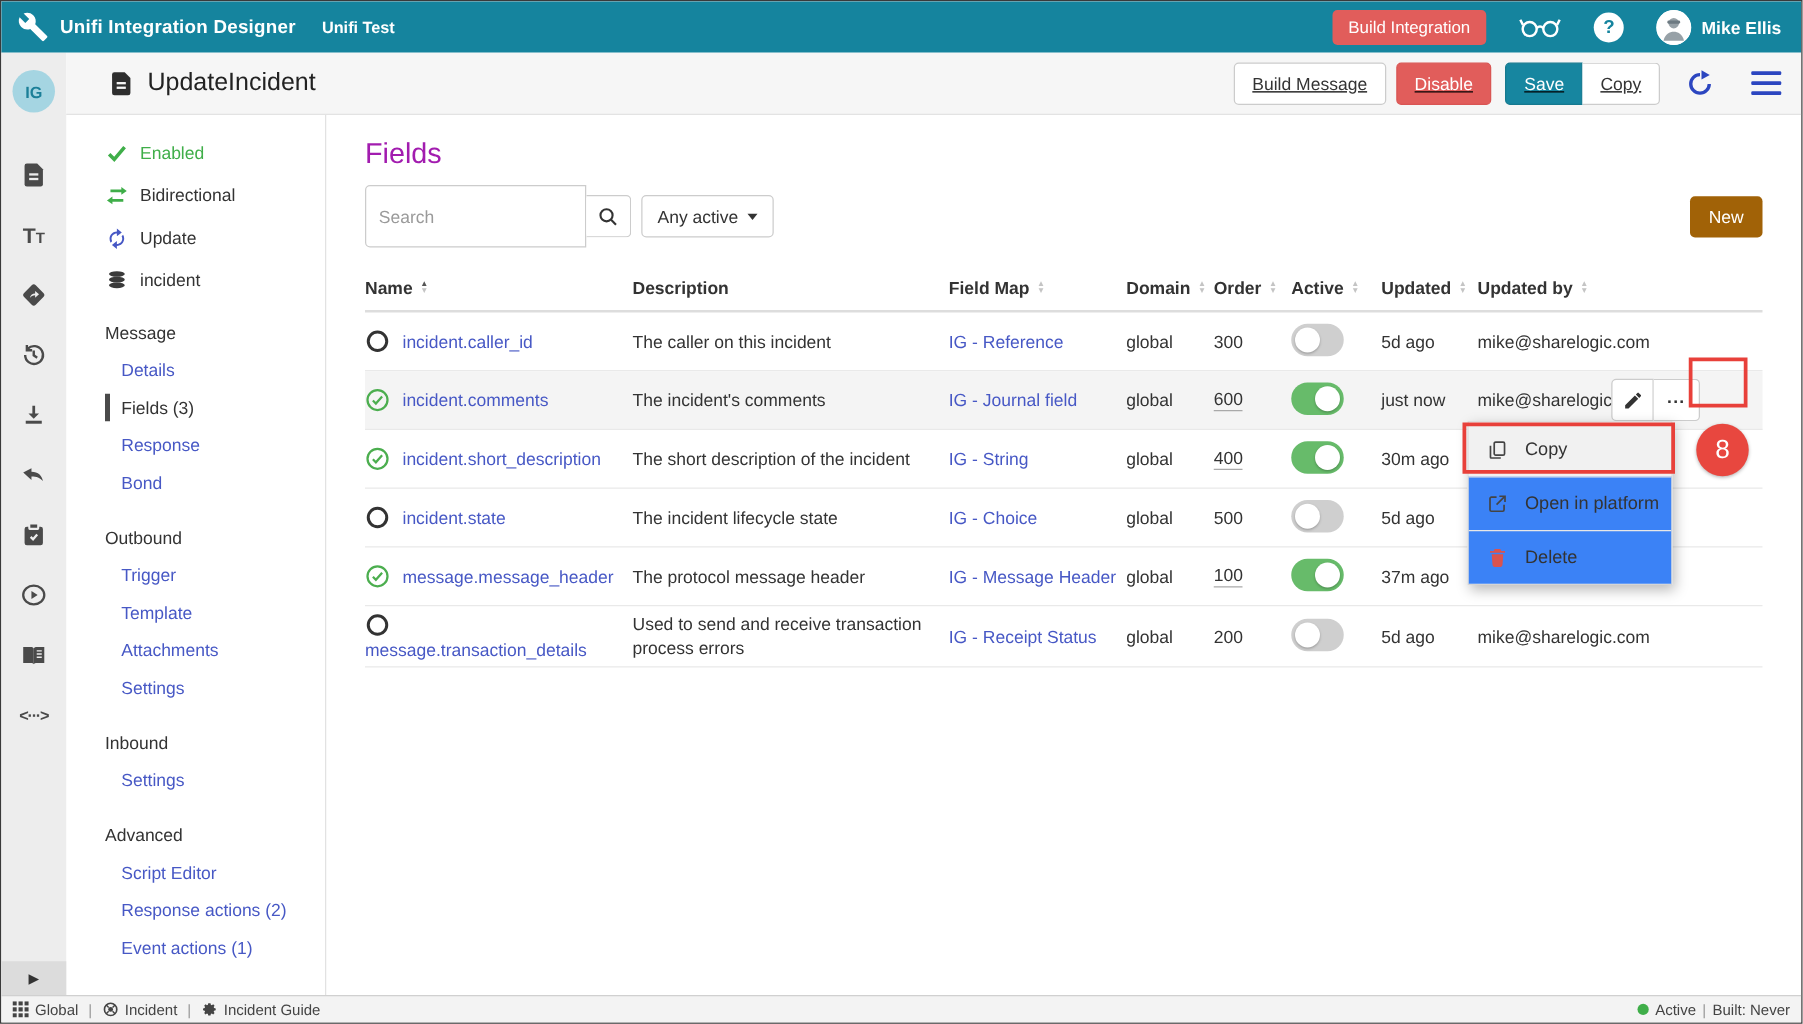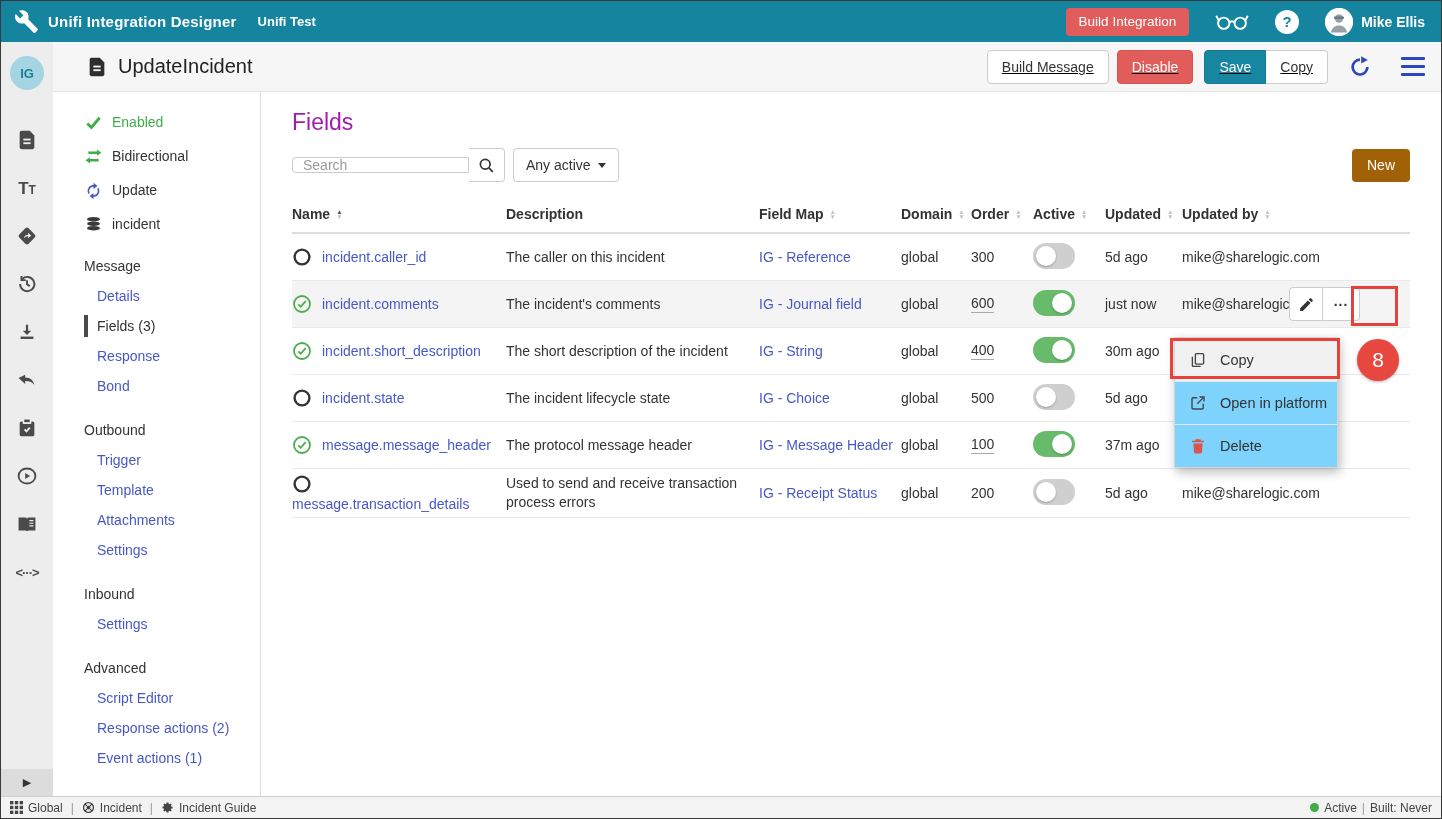--- a/index.html
+++ b/index.html
@@ -57,21 +57,21 @@
   .nav-section:first-of-type{margin-top:10px;}
   .nav-h{height:30px;display:flex;align-items:center;padding-left:31px;color:#333;}
   .nav-link{height:30px;display:flex;align-items:center;padding-left:44px;color:#4758c5;position:relative;cursor:pointer;}
   .nav-link.active{color:#333;}
   .nav-link.active::before{content:"";position:absolute;left:31px;top:4px;bottom:4px;width:4px;background:#4a4a4a;}
 
   
   .main{position:absolute;left:260px;top:91px;right:0;bottom:22px;background:#fff;padding:0 31px;}
   .m-title{font-size:23px;font-weight:500;color:#a21caf;margin-top:17px;}
   .toolbar{margin-top:12px;display:flex;align-items:center;}
-  .search-input{width:177px;height:16px;border:1px solid #ccc;border-radius:4px 0 0 4px;padding:4px 10px;font-size:14px;color:#333;font-family:inherit;outline:none;}
+  .search-input{width:177px;height:50px;border:1px solid #ccc;border-radius:4px 0 0 4px;padding:4px 10px;font-size:14px;color:#333;font-family:inherit;outline:none;}
   .search-input::placeholder{color:#9a9a9a;}
   .search-btn{width:36px;height:34px;border:1px solid #ccc;border-left:none;border-radius:0 4px 4px 0;background:#fff;display:flex;align-items:center;justify-content:center;}
   .filter-btn{margin-left:8px;height:34px;padding:0 12px;border:1px solid #ccc;border-radius:4px;background:#fff;font-size:14px;color:#333;display:flex;align-items:center;gap:7px;}
   .caret-down{width:0;height:0;border-left:4.5px solid transparent;border-right:4.5px solid transparent;border-top:5px solid #333;}
   .new-btn{margin-left:auto;background:#a16207;color:#fff;border:none;border-radius:4px;height:33px;padding:0 15px;font-size:14px;}
 
   .table{margin-top:14px;}
   .thead,.trow{display:grid;grid-template-columns:214px 253px 142px 70px 62px 72px 77px 150px 1fr;align-items:center;}
   .thead{height:38px;border-bottom:2px solid #ddd;font-weight:600;color:#333;font-size:14px;}
   .th{display:flex;align-items:center;gap:4px;}
@@ -90,21 +90,21 @@
   .toggle.on{background:#67bb6a;}
   .knob{position:absolute;top:3px;left:3px;width:20px;height:20px;border-radius:50%;background:#fff;box-shadow:0 1px 2px rgba(0,0,0,.25);}
   .toggle.on .knob{left:19px;}
   .row-actions{position:absolute;right:50px;top:50%;transform:translateY(-50%);display:flex;z-index:20;}
   .act-btn{width:34px;height:34px;border:1px solid #ccc;background:#fff;display:flex;align-items:center;justify-content:center;border-radius:4px 0 0 4px;}
   .act-btn.more{width:37px;border-left:none;border-radius:0 4px 4px 0;font-weight:700;font-size:14px;letter-spacing:1px;color:#333;padding-bottom:6px;}
   .act-btn svg{width:17px;height:17px;}
 
   
   .context-menu{position:absolute;left:1173px;top:336px;width:164px;background:#fff;border:1px solid #d5d5d5;box-shadow:2px 4px 10px rgba(0,0,0,.28);z-index:40;}
-  .menu-item{height:43px;display:flex;align-items:center;gap:13px;padding-left:14px;font-size:14.5px;color:#333;background:#7dd3fc;border:none;width:100%;border-top:1px solid #e7e7e7;text-align:left;}
+  .menu-item{height:43px;display:flex;align-items:center;gap:13px;padding-left:14px;font-size:14.5px;color:#333;background:#3b82f6;border:none;width:100%;border-top:1px solid #e7e7e7;text-align:left;}
   .menu-item:first-child{border-top:none;background:#f1f1f1;}
   .menu-item svg{width:18px;height:18px;flex:0 0 18px;}
   .red-box{position:absolute;border:3px solid #e8403a;z-index:50;pointer-events:none;}
   #rb-copy{left:1169px;top:337px;width:170px;height:41px;}
   #rb-more{left:1350px;top:285px;width:47px;height:40px;}
   .num-badge{position:absolute;left:1356px;top:338px;width:42px;height:42px;border-radius:50%;background:#e8473f;color:#fff;display:flex;align-items:center;justify-content:center;font-size:21px;z-index:50;box-shadow:0 1px 3px rgba(0,0,0,.3);}
 
   
   .statusbar{position:absolute;left:0;right:0;bottom:0;height:22px;background:#f3f3f3;border-top:1px solid #d0d0d0;display:flex;align-items:center;font-size:12px;color:#444;padding:0 9px;z-index:10;}
   .sb-left{display:flex;align-items:center;gap:8px;}

